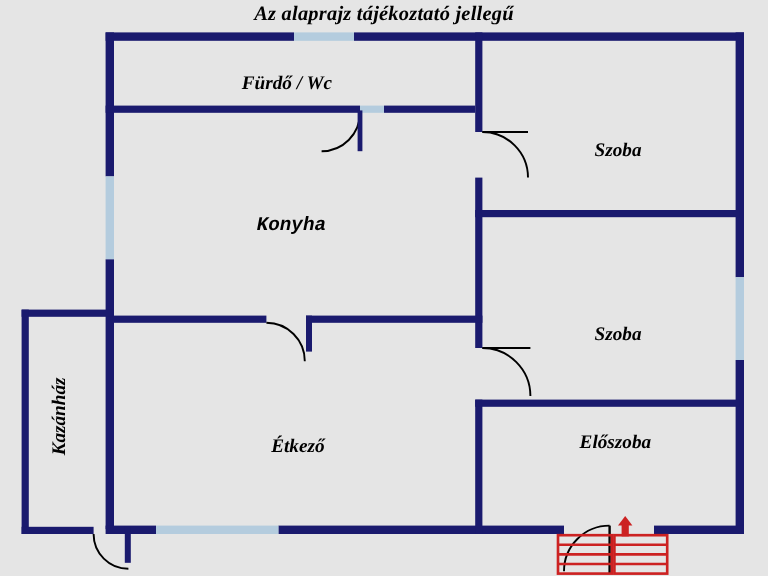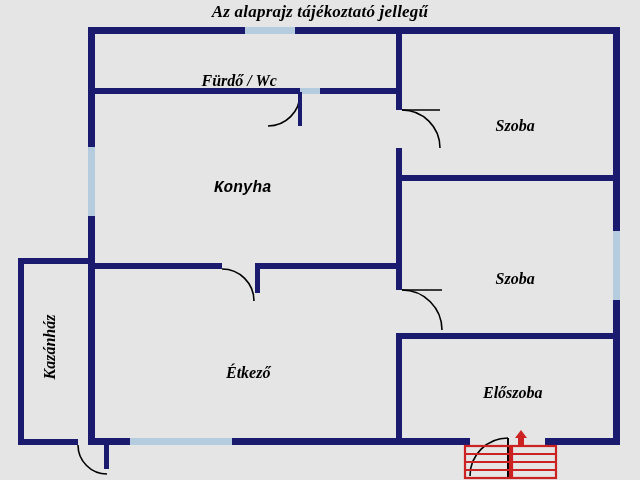--- a/index.html
+++ b/index.html
@@ -155,33 +155,33 @@
       </g>
 
       <g fill="#cc2222">
         <polygon points="521,430 527,438 515,438"></polygon>
         <rect x="518" y="437" width="6" height="10"></rect>
       </g>
 
     </svg>
   </div>
 
-  <div class="room-label" style="left: 201.5px; top: 72px;">
+  <div class="room-label" style="left: 201.5px; top: 61px;">
     <span>Fürdő / Wc</span>
   </div>
   <div class="room-label" style="left: 214px; top: 179px; font-family: Liberation Mono, monospace;">
     <span>Konyha</span>
   </div>
   <div class="room-label" style="left: 495.5px; top: 117px;">
     <span>Szoba</span>
   </div>
   <div class="room-label" style="left: 495.5px; top: 270px;">
     <span>Szoba</span>
   </div>
-  <div class="room-label" style="left: 483px; top: 384px;">
+  <div class="room-label" style="left: 483px; top: 360px;">
     <span>Előszoba</span>
   </div>
   <div class="room-label" style="left: 226px; top: 364px; text-align: right;">
     <span>Étkező</span>
   </div>
   <div class="room-label vertical" style="left: 17.5px; top: 338px;">
     <span>Kazánház</span>
   </div>
 
 </div>

